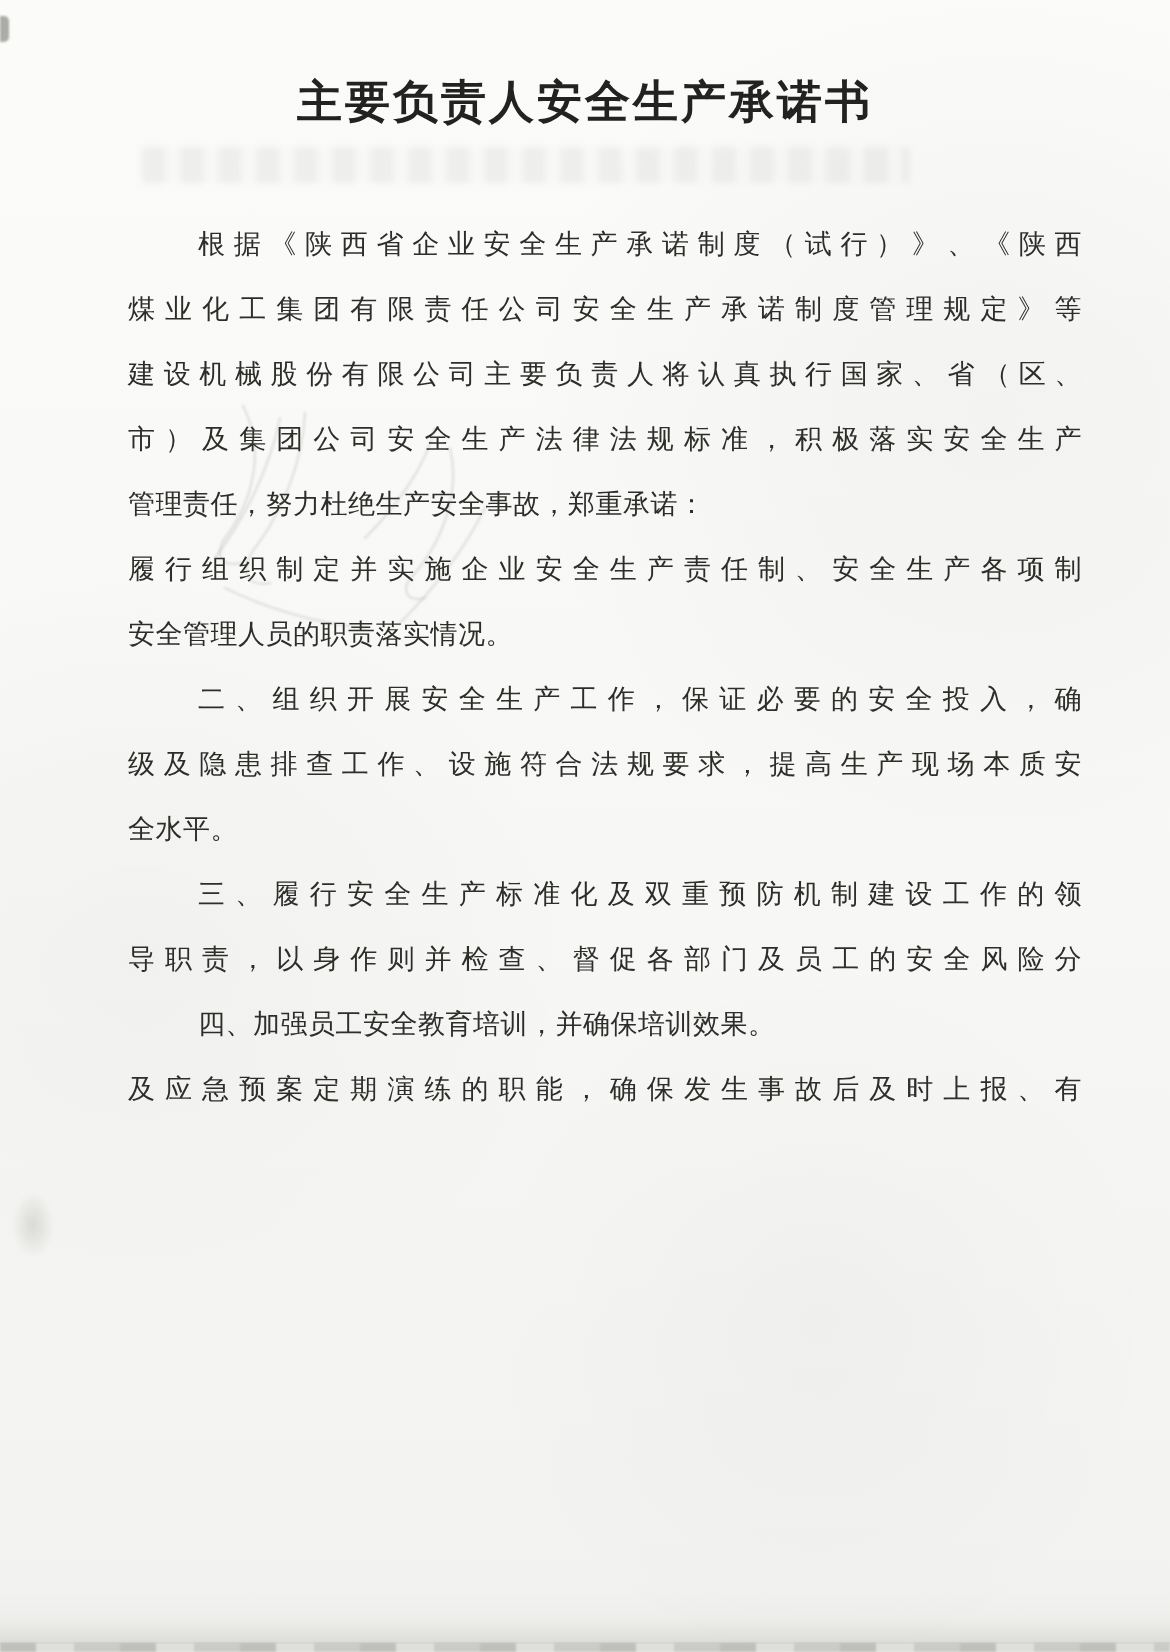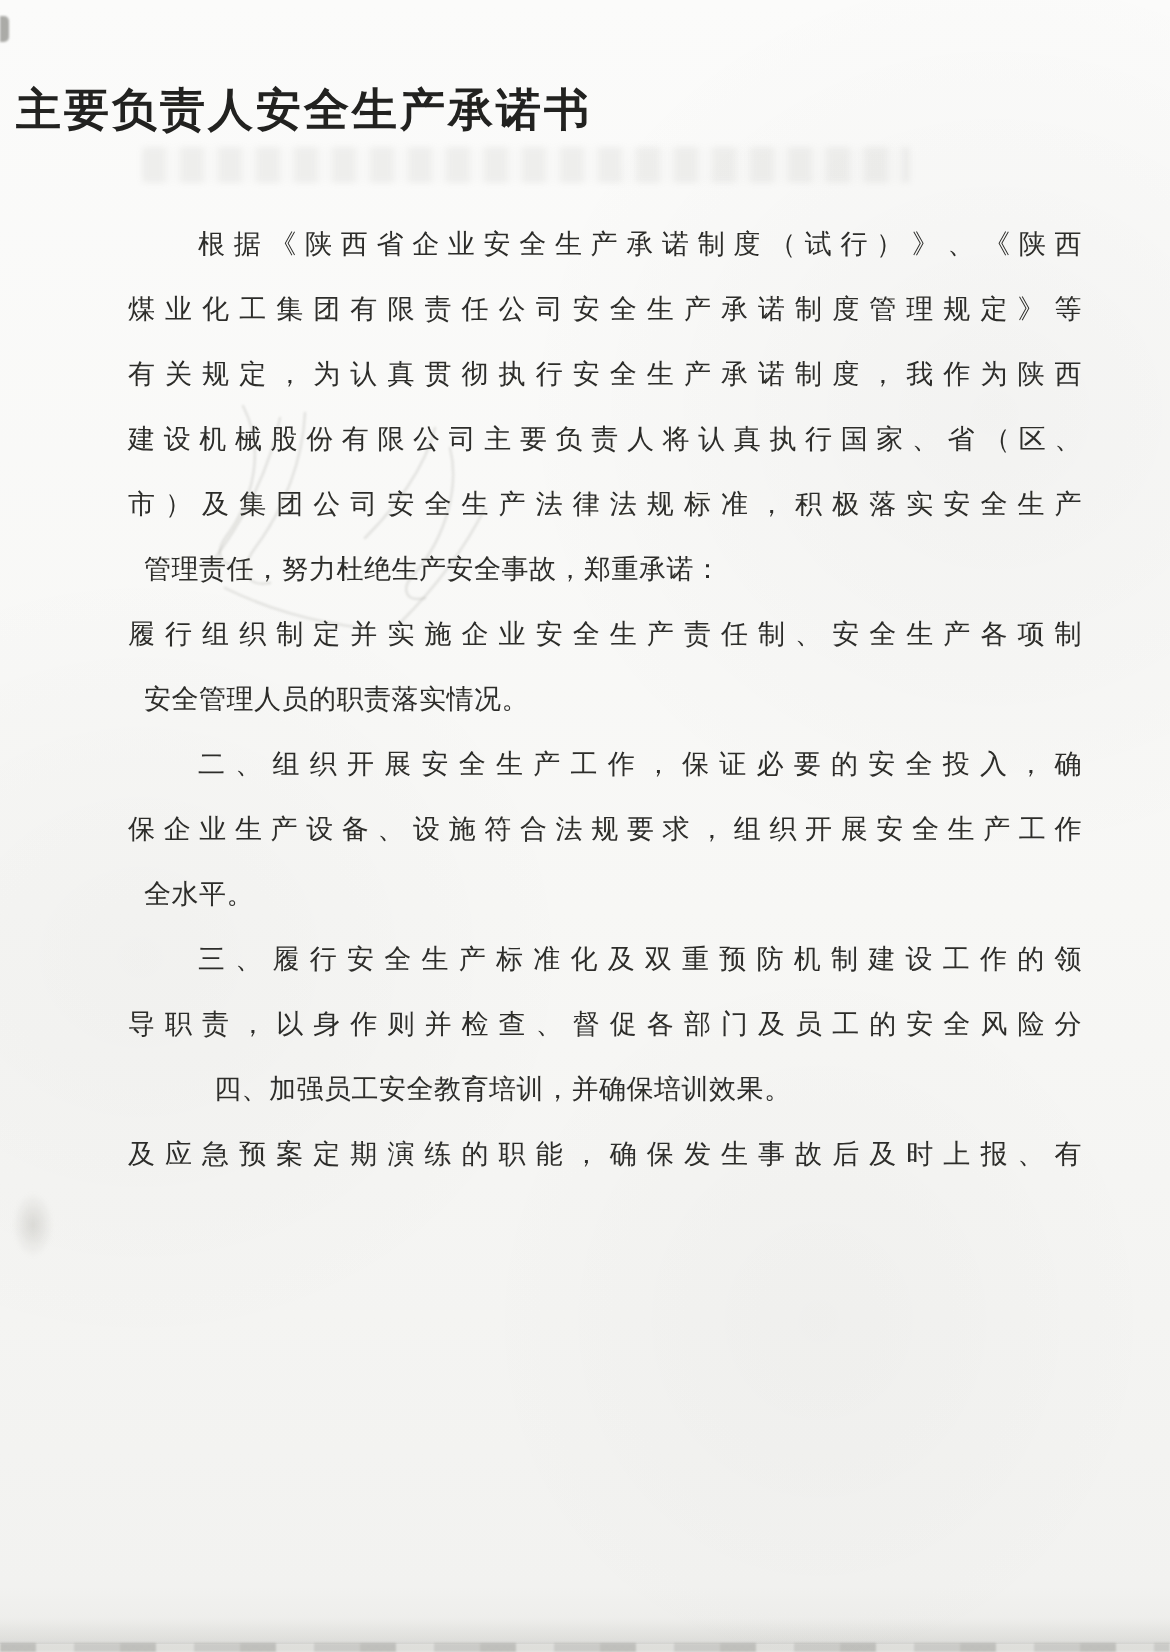--- a/index.html
+++ b/index.html
@@ -20,22 +20,22 @@
       radial-gradient(60% 40% at 85% 25%, rgba(0,0,0,0.028), transparent 70%),
       radial-gradient(55% 35% at 12% 58%, rgba(0,0,0,0.022), transparent 70%),
       radial-gradient(40% 30% at 70% 80%, rgba(0,0,0,0.02), transparent 75%),
       linear-gradient(180deg,#fbfbfa 0%, var(--paper) 55%, #f2f2f0 96%, #eaeae7 100%);
     color:var(--ink);
   }
   
   .doc-title{
     position:absolute;
     top:64px;left:0;right:0;
-    margin:16px;
-    text-align:left;
+    margin:8px;
+    text-align:center;
     font-family:"Liberation Sans", sans-serif;
     font-weight:700;
     font-size:45px;
     letter-spacing:3px;
     color:#222220;
   }
   
   .ghost-line{
     position:absolute;
     left:142px;top:147px;
@@ -59,21 +59,21 @@
     line-height:65px;
     font-size:27px;
     color:var(--ink);
     text-align:justify;
     text-align-last:justify;
     font-kerning:none;
     letter-spacing:0.5px;
     font-family:Liberation Serif, serif;
   }
   .doc-line.first{ text-indent:70px; }
-  .doc-line.last{ text-align-last:left;margin-left:16px; }
+  .doc-line.last{ text-align-last:left; }
   
   .scribble{
     position:absolute;
     left:185px;top:388px;
     opacity:.5;
     filter:blur(1.2px);
   }
   
   .speck{
     position:absolute;
@@ -117,28 +117,27 @@
 
   <div class="speck"></div>
 
   <h1 class="doc-title">主要负责人安全生产承诺书</h1>
 
   <div class="ghost-line"></div>
 
   <div class="doc-body">
       <div class="doc-line first">根据《陕西省企业安全生产承诺制度（试行）》、《陕西</div>
       <div class="doc-line">煤业化工集团有限责任公司安全生产承诺制度管理规定》等</div>
-      <div class="doc-line">有关规定，为认真贯彻执行安全生产承诺制度，我作为陕西</div>
       <div class="doc-line">建设机械股份有限公司主要负责人将认真执行国家、省（区、</div>
       <div class="doc-line">市）及集团公司安全生产法律法规标准，积极落实安全生产</div>
       <div class="doc-line last">管理责任，努力杜绝生产安全事故，郑重承诺：</div>
       <div class="doc-line">履行组织制定并实施企业安全生产责任制、安全生产各项制</div>
       <div class="doc-line last">安全管理人员的职责落实情况。</div>
       <div class="doc-line first">二、组织开展安全生产工作，保证必要的安全投入，确</div>
-      <div class="doc-line">保企业生产设备、设施符合法规要求，组织开展安全生产工作</div>
+      <div class="doc-line">级及隐患排查工作、设施符合法规要求，提高生产现场本质安</div>
       <div class="doc-line last">全水平。</div>
       <div class="doc-line first">三、履行安全生产标准化及双重预防机制建设工作的领</div>
       <div class="doc-line">导职责，以身作则并检查、督促各部门及员工的安全风险分</div>
       <div class="doc-line first last">四、加强员工安全教育培训，并确保培训效果。</div>
       <div class="doc-line">及应急预案定期演练的职能，确保发生事故后及时上报、有</div>
     </div>
 
   <svg class="scribble" width="360" height="270" viewBox="0 0 360 270">
     <g fill="none" stroke="rgba(120,120,112,0.35)" stroke-width="2.5" stroke-linecap="round">
       <path d="M58,18 C80,60 70,110 40,150 C30,165 35,180 55,175"></path>

